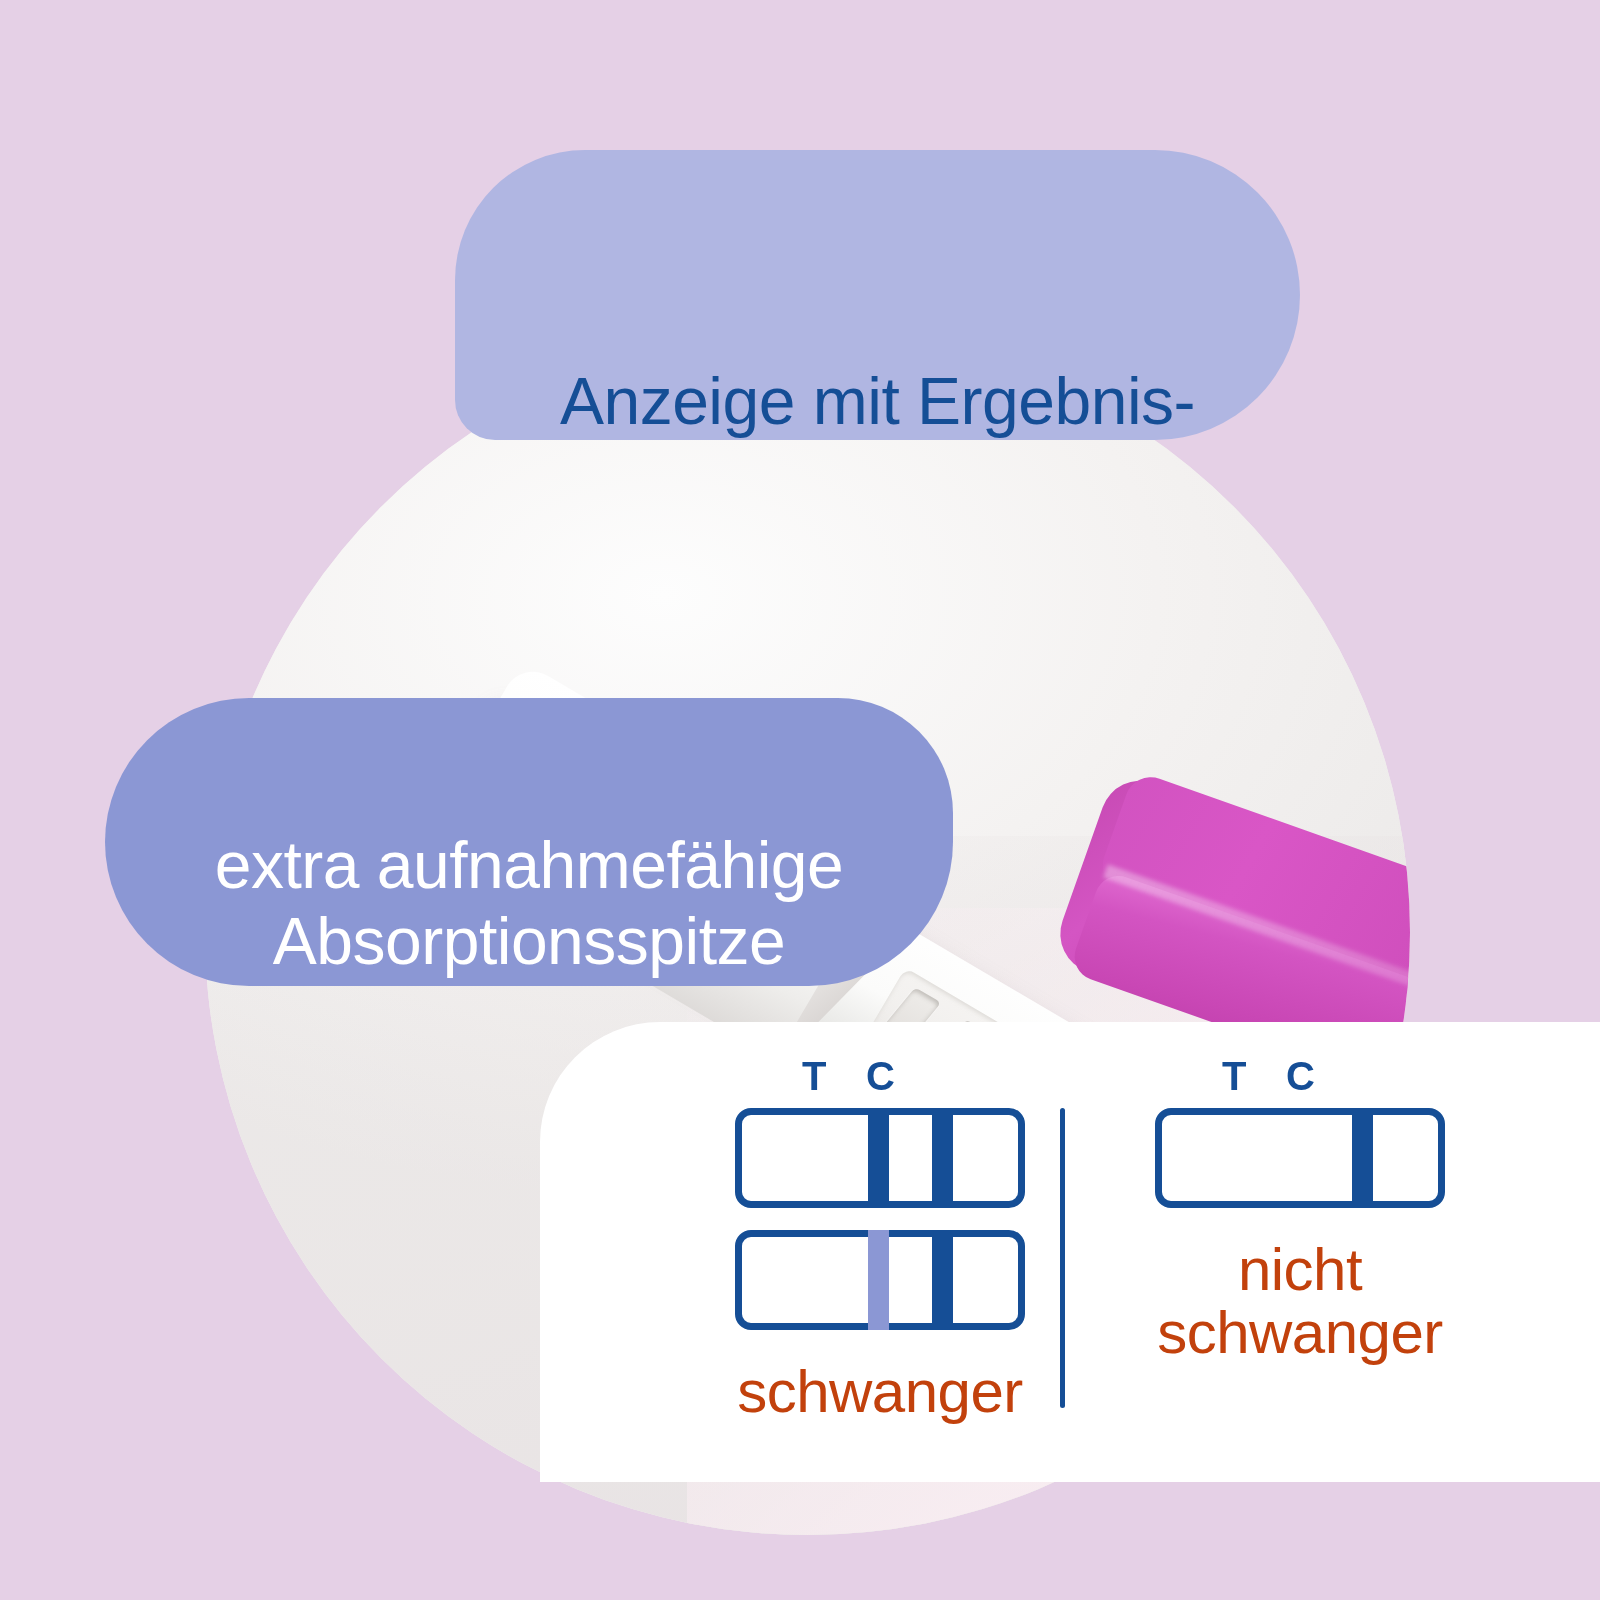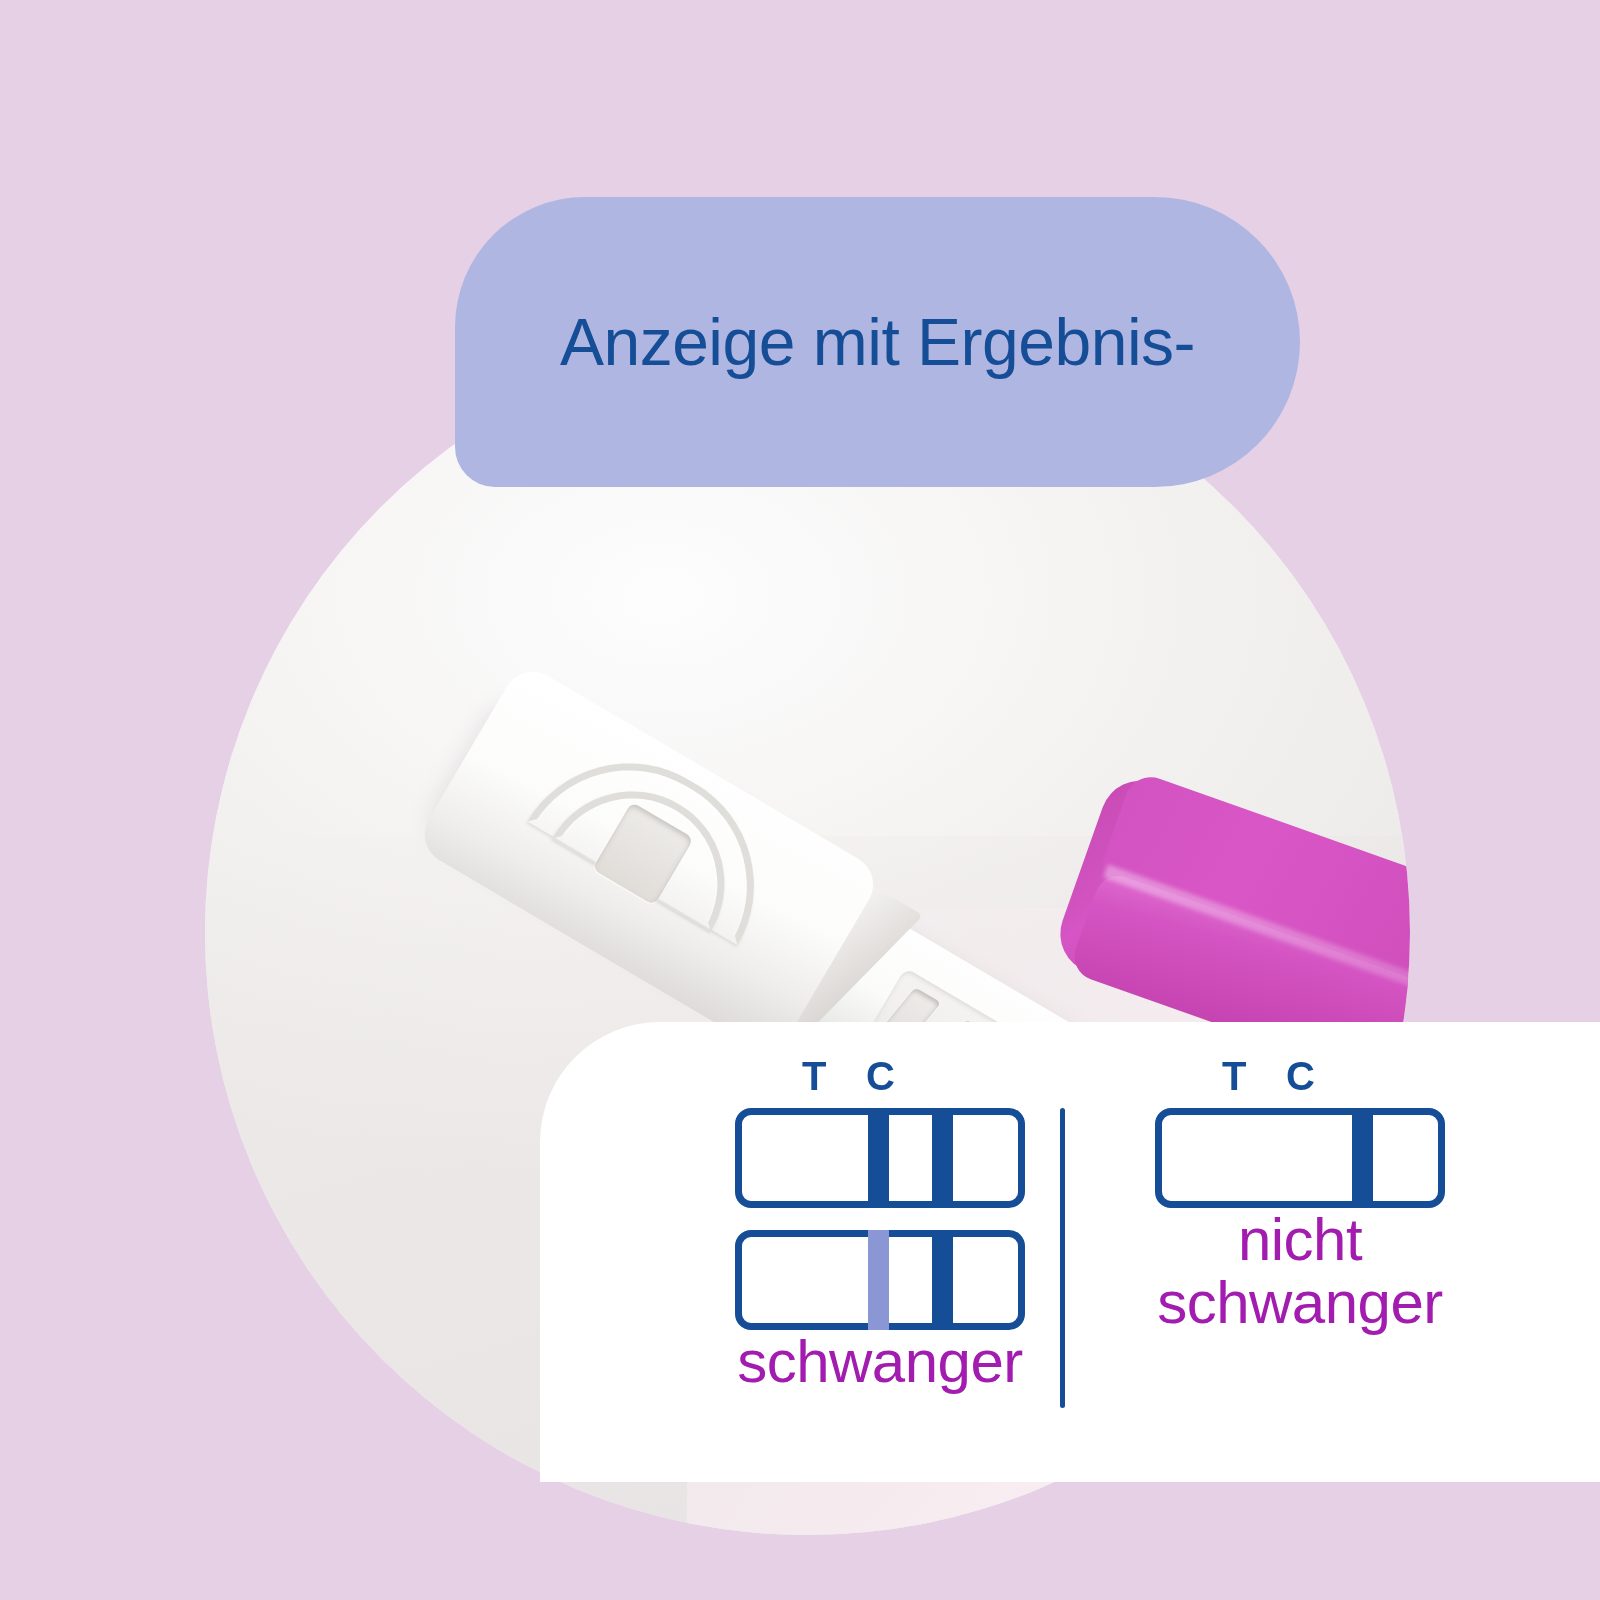--- a/index.html
+++ b/index.html
@@ -184,25 +184,24 @@
     width: 300px; height: 84px;
     background: linear-gradient(180deg, rgba(244,242,240,0.9), rgba(230,227,224,0.6));
     border-radius: 10px;
     box-shadow: inset 0 2px 4px rgba(205,201,197,0.6);
   }
 
   
   .callout {
     position: absolute;
     display: flex;
-    align-items: center;
+    align-items: flex-end;
     justify-content: center;
     text-align: center;
     box-sizing: border-box;
-    margin-top: 47px;
   }
   .callout-top {
     left: 455px;
     top: 150px;
     width: 845px;
     height: 290px;
     background: #b0b6e2;
     border-radius: 130px 145px 145px 40px;
     color: #154e96;
     padding: 0 46px;
@@ -288,23 +287,24 @@
   .cassette + .cassette { margin-top: 22px; }
   .band {
     position: absolute;
     top: -7px;
     height: 100px;
     width: 21px;
   }
   .band-strong { background: #154e96; }
   .band-faint  { background: #8b97d4; }
   .legend-caption {
+    margin-top: 30px;
     font-size: 60px;
     line-height: 1.05;
-    color: #a21caf;
+    color: #c2410c;
     text-align: center;
     letter-spacing: -0.5px;
   }
   .legend-caption .cap-line { display: block; }
 </style>
 </head>
 <body>
 
 <div id="stage">
 
@@ -338,20 +338,26 @@
       </div>
     </div>
   </div>
 
   <div class="callout callout-top">
     <div>
       <span>Anzeige mit Ergebnis-</span><br>
     </div>
   </div>
 
+  <div class="callout callout-bottom">
+    <div>
+      <span>extra aufnahmefähige</span><br>
+      <span>Absorptionsspitze</span>
+    </div>
+  </div>
 
   <div class="legend">
     <div class="legend-inner">
 
       <div class="legend-col col-left">
         <div class="tc-row">
           <span class="tc-label" style="left:132px;">T</span>
           <span class="tc-label" style="left:196px;">C</span>
         </div>
         <div class="cassette">

